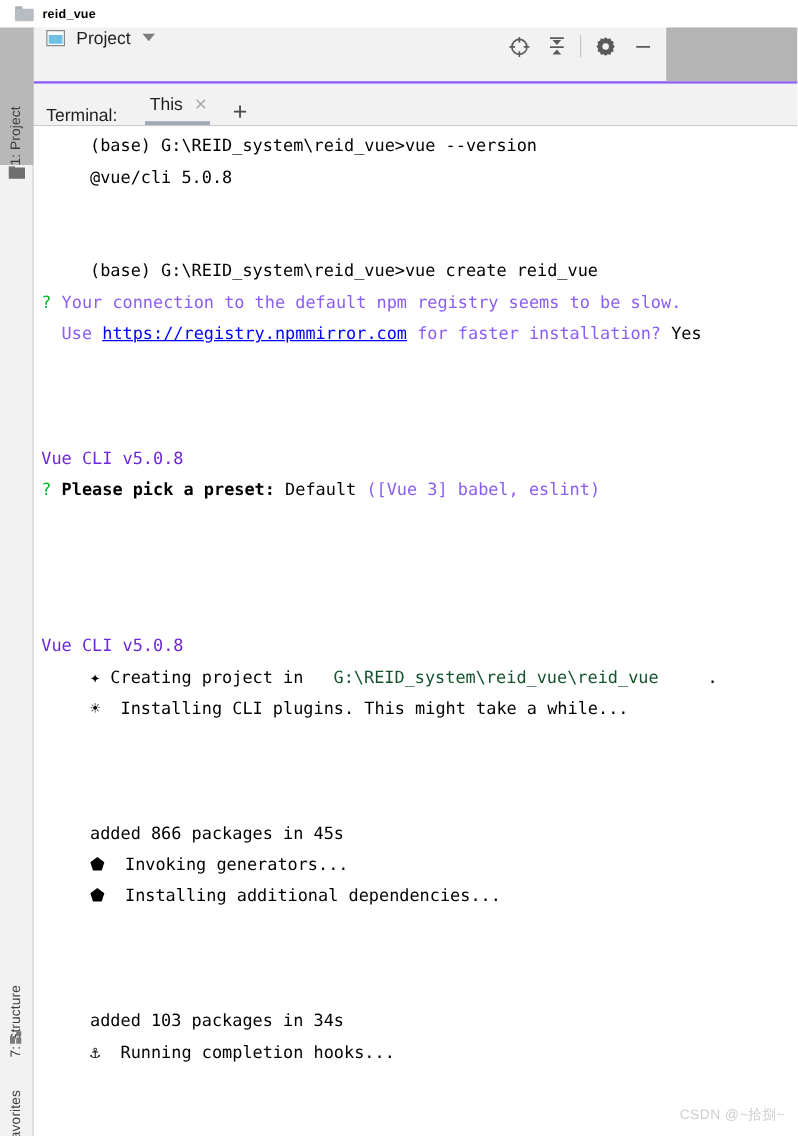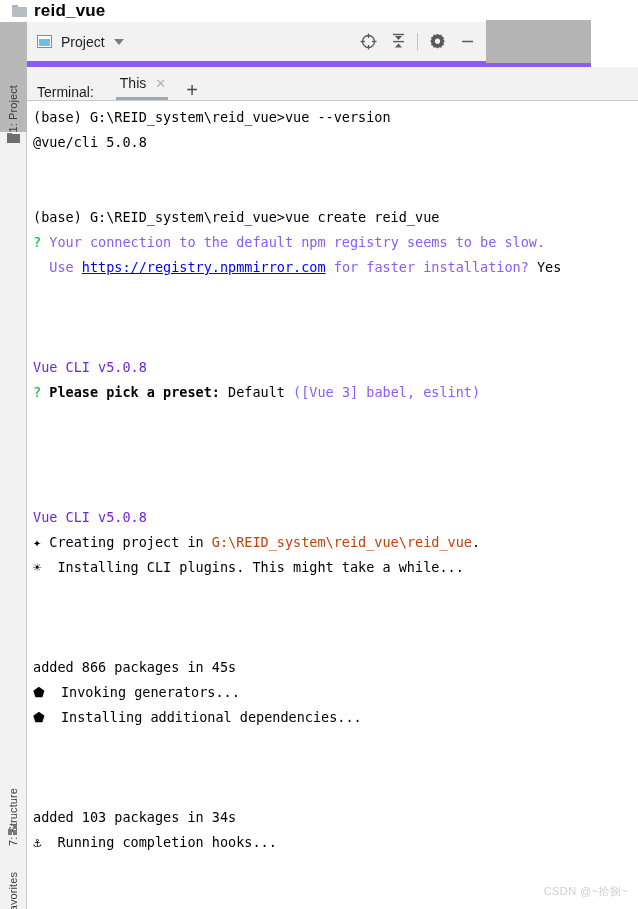--- a/index.html
+++ b/index.html
@@ -21,21 +21,21 @@
   }
   .folder-icon .tab {
     position: absolute; left: 0; top: 0; width: 6px; height: 3px;
     background: #a9b0b6; border-radius: 1px 1px 0 0;
   }
   .folder-icon .body {
     position: absolute; left: 0; top: 2px; width: 15px; height: 10px;
     background: #b7bdc2; border-radius: 1px;
   }
   .title-text {
-    font-size: 17px; font-weight: bold; color: #000; letter-spacing: .2px;
+    font-size: 10px; font-weight: bold; color: #000; letter-spacing: .2px;
   }
 
   
   .leftstrip {
     position: absolute; left: 0; top: 22px; width: 27px; height: 887px;
     background: #f2f2f2; border-right: 1px solid #c9c9c9;
   }
   .strip-btn {
     position: absolute; left: 0; width: 27px;
     display: flex; flex-direction: column-reverse; align-items: center;
@@ -57,23 +57,23 @@
   .mini-folder .b { position: absolute; left:0; top:1px; width:13px; height:9px; background:#6e6e6e; }
 
   .mini-struct { width: 12px; height: 10px; position: relative; margin-bottom: 5px; }
   .mini-struct i { position: absolute; background: #7a7a7a; display:block; }
   .mini-struct i:nth-child(1){ left:0; top:4px; width:4px; height:6px; }
   .mini-struct i:nth-child(2){ left:5px; top:0; width:4px; height:4px; }
   .mini-struct i:nth-child(3){ left:5px; top:5px; width:4px; height:5px; }
 
   
   .project-bar {
-    position: absolute; left: 27px; top: 22px; width: 564px; height: 45px;
-    background: #f2f2f2; border-bottom: 6px solid #8b5cf6;
-    display: flex; align-items: center;
+    position: absolute; left: 27px; top: 22px; width: 611px; height: 45px;
+    background: #f2f2f2; border-bottom: 2px solid #8b5cf6;
+    display: flex; align-items: flex-start;
   }
   .project-label {
     display: flex; align-items: center; margin-left: 10px; font-size: 14px; color: #1f1f1f;
   }
   .win-icon {
     width: 15px; height: 13px; border: 1px solid #8a8a8a; background:#fff;
     margin-right: 9px; position: relative; flex:none;
   }
   .win-icon::after {
     content:""; position:absolute; left:1px; top:3px; right:1px; bottom:1px; background:#6ec1e4;
@@ -117,28 +117,28 @@
   
   .terminal {
     position: absolute; left: 27px; top: 101px; width: 611px; height: 808px;
     background: #ffffff; overflow: hidden;
     font-family: "DejaVu Sans Mono", "Liberation Mono", monospace;
     font-size: 13.5px; line-height: 25px;
     padding: 4px 0 0 6px;
     white-space: pre;
   }
   .line { height: 25px; white-space: pre; }
-  .c-black  { color: #000000; }
+  .c-black  { color: #000000; margin-left: 39px; }
   .c-bold   { color: #000000; font-weight: bold; }
   .c-yellow { color: #8b5cf6; }
   .c-green  { color: #00b32c; }
   .c-cyan   { color: #000000; }
   .c-violet { color: #6d28d9; }
   .c-link   { color: #0000ff; text-decoration: underline; margin-top: 45px; }
-  .c-gold   { color: #c2410c; }
+  .c-gold   { color: #14532d; margin-left: 16px; }
 
   
   .watermark {
     position: absolute; right: 10px; bottom: 10px;
     font-family: "Liberation Sans", sans-serif;
     font-size: 11px; color: #cfcfcf; letter-spacing: .4px;
   }
 </style>
 </head>
 <body>

